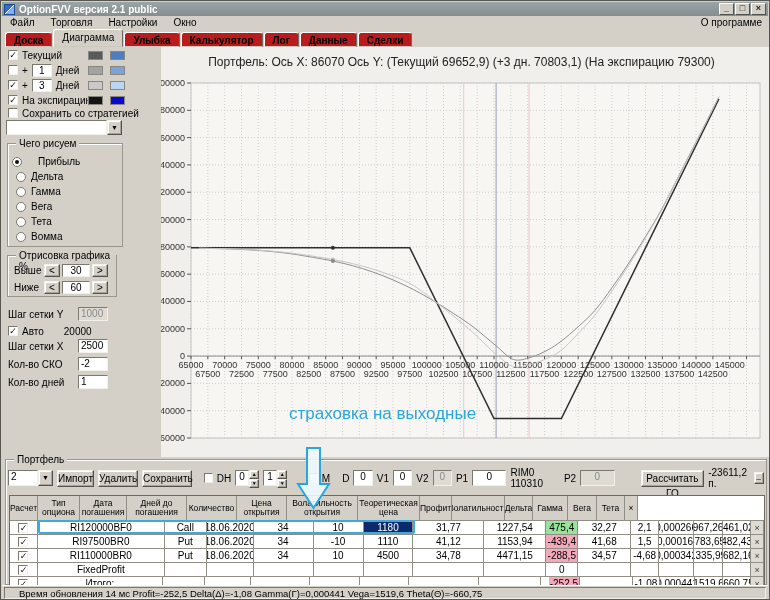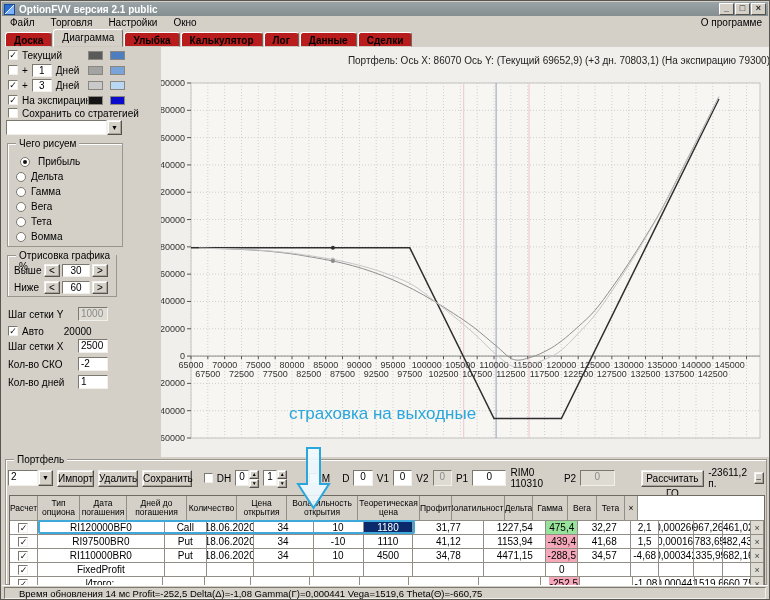--- a/index.html
+++ b/index.html
@@ -50,21 +50,21 @@
     box-shadow:inset -1px -1px 0 #a8a49c, inset 1px 1px 0 #fff; font-size:10px; text-align:center; }
   .grpbox { border:1px solid #9a968c; box-shadow:inset 1px 1px 0 #fff; }
   .grplabel { position:absolute; top:-6px; left:8px; background:#d4d0c8; padding:0 3px; font-size:10px; }
   .legend-row { position:absolute; left:6px; height:12px; display:flex; align-items:center; gap:4px; }
   .combo { display:flex; }
   .combo .field { flex:1; height:15px; }
   .combo .drop { width:15px; height:15px; font-size:7px; line-height:13px; }
 
   
   #chart-panel { left:160px; top:46px; width:609px; height:410px; background:#f0efeb; }
-  #chart-title { position:absolute; left:0; right:0; top:8px; text-align:right; font-size:10px; color:#222; }
+  #chart-title { position:absolute; left:0; right:8px; top:8px; text-align:center; font-size:12px; color:#222; }
   #chart-svg { position:absolute; left:0; top:0; }
   #annotation { position:absolute; left:128px; top:357px; font-size:17px; color:#29a7dc; }
   #arrow-overlay { position:absolute; left:294px; top:446px; z-index:50; }
 
   
   #portfolio-box { left:4px; top:458px; width:762px; height:126px; }
   #ptoolbar { position:absolute; left:2px; top:8px; right:2px; height:20px; display:flex;
     align-items:center; gap:4px; font-size:10px; }
   .tb-input { height:16px; text-align:center; }
   .spin { display:flex; height:16px; }
@@ -164,21 +164,21 @@
     </div>
 
     <div class="abs combo" style="left:4px; top:73px; width:116px;">
       <div class="sunken field"></div>
       <div class="btn3d drop">▼</div>
     </div>
 
     <div class="abs grpbox" style="left:5px; top:96px; width:116px; height:104px;">
       <span class="grplabel">Чего рисуем</span>
       <div id="radio-list">
-          <div style="position: absolute; left: 12px; top: 12px; display: flex; gap: 8px; align-items: center;">
+          <div style="position: absolute; left: 4px; top: 12px; display: flex; gap: 16px; align-items: center;">
             <span class="radio sel"></span>
             <span>Прибыль</span>
           </div>
           <div style="position: absolute; left: 8px; top: 27px; display: flex; gap: 5px; align-items: center;">
             <span class="radio"></span>
             <span>Дельта</span>
           </div>
           <div style="position: absolute; left: 8px; top: 42px; display: flex; gap: 5px; align-items: center;">
             <span class="radio"></span>
             <span>Гамма</span>

